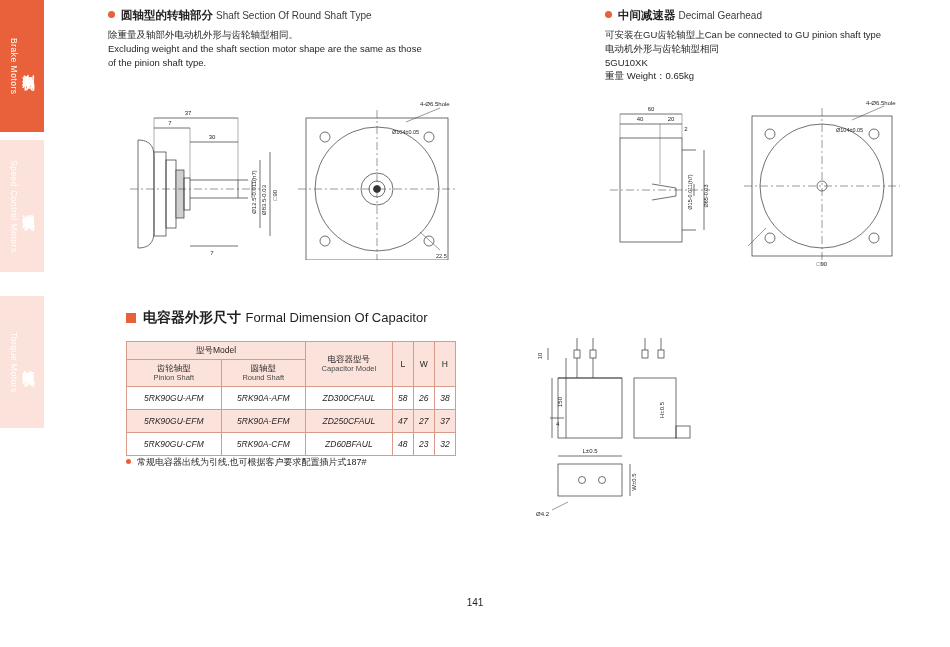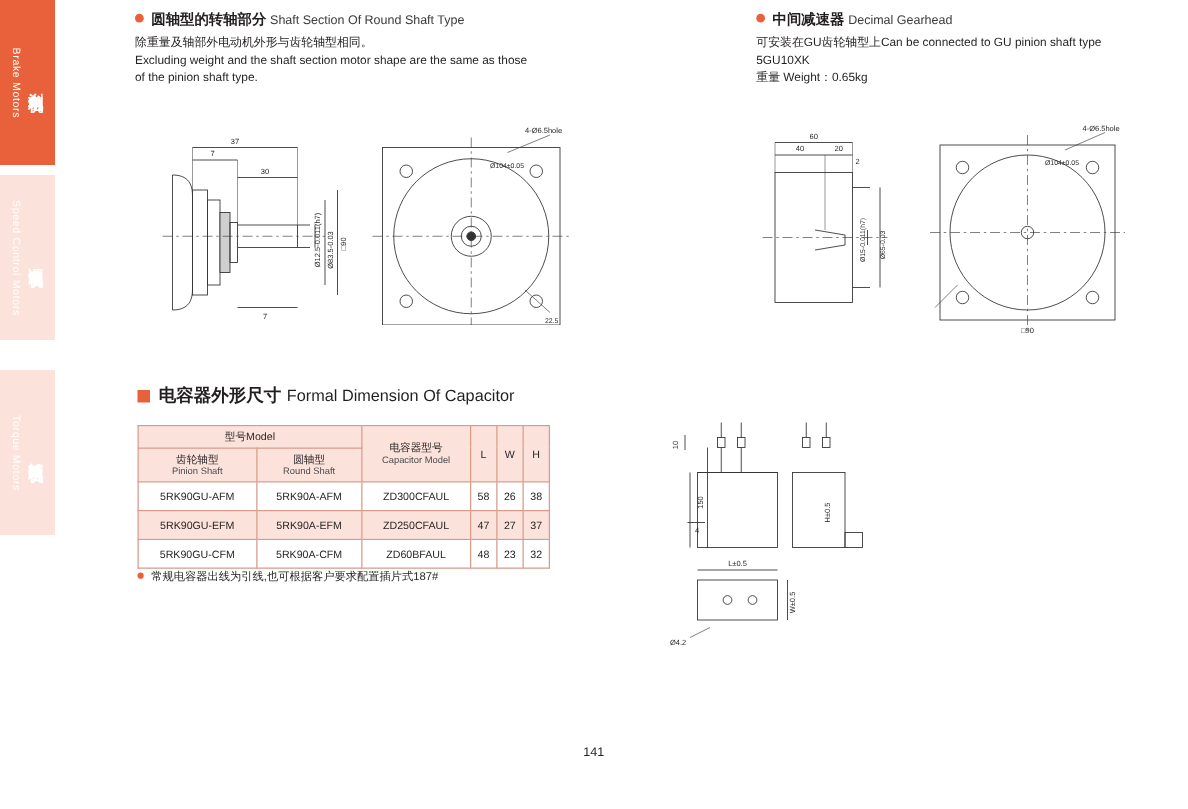--- a/index.html
+++ b/index.html
@@ -99,21 +99,21 @@
   #right-col {
     position: absolute;
     left: 605px;
     top: 8px;
     width: 330px;
   }
 
   
   #cap-section {
     position: absolute;
-    left: 110px;
+    left: 126px;
     top: 308px;
     width: 360px;
   }
   .sq-mark {
     display: inline-block;
     width: 10px;
     height: 10px;
     background: #e8613a;
     margin-right: 7px;
     vertical-align: -1px;
@@ -131,21 +131,21 @@
   table.cap-table th, table.cap-table td {
     border: 1px solid #d89b8a;
     text-align: center;
     padding: 3px 2px;
   }
   table.cap-table th {
     background: #fbe3dc;
     font-weight: normal;
     line-height: 1.25;
   }
-  table.cap-table td { background: #ffffff; height: 16px; }
+  table.cap-table td { background: #ffffff; height: 16px; font-style: italic; }
   tr.alt td { background: #fbe3dc; }
   .th-cn { display: block; font-size: 8.5px; }
   .th-en { display: block; font-size: 7.5px; color: #4a4a4a; }
 
   .note {
     font-size: 9px;
     line-height: 1.55;
   }
   .note .n1 { display: block; }
   .note .n2 { display: block; padding-left: 12px; }
@@ -203,20 +203,21 @@
   </div>
 </div>
 
 <div id="right-col">
   <div class="sec-title">
     <span class="bullet-dot"></span><span class="cn">中间减速器</span>
     <span class="en">Decimal Gearhead</span>
   </div>
   <div class="body-text" style="margin-top:5px;">
     <div>可安装在GU齿轮轴型上Can be connected to GU pinion shaft type</div>
+    <div>电动机外形与齿轮轴型相同</div>
     <div>5GU10XK</div>
     <div>重量 Weight：0.65kg</div>
   </div>
 </div>
 
 <div class="draw" style="left:120px; top:100px;">
 <svg width="360" height="160" viewBox="0 0 360 160">
   <g stroke="#333" fill="none" stroke-width="0.7">
 
     <path d="M18,40 L18,148 M18,40 C34,40 34,52 34,58 L34,130 C34,136 34,148 18,148"></path>

